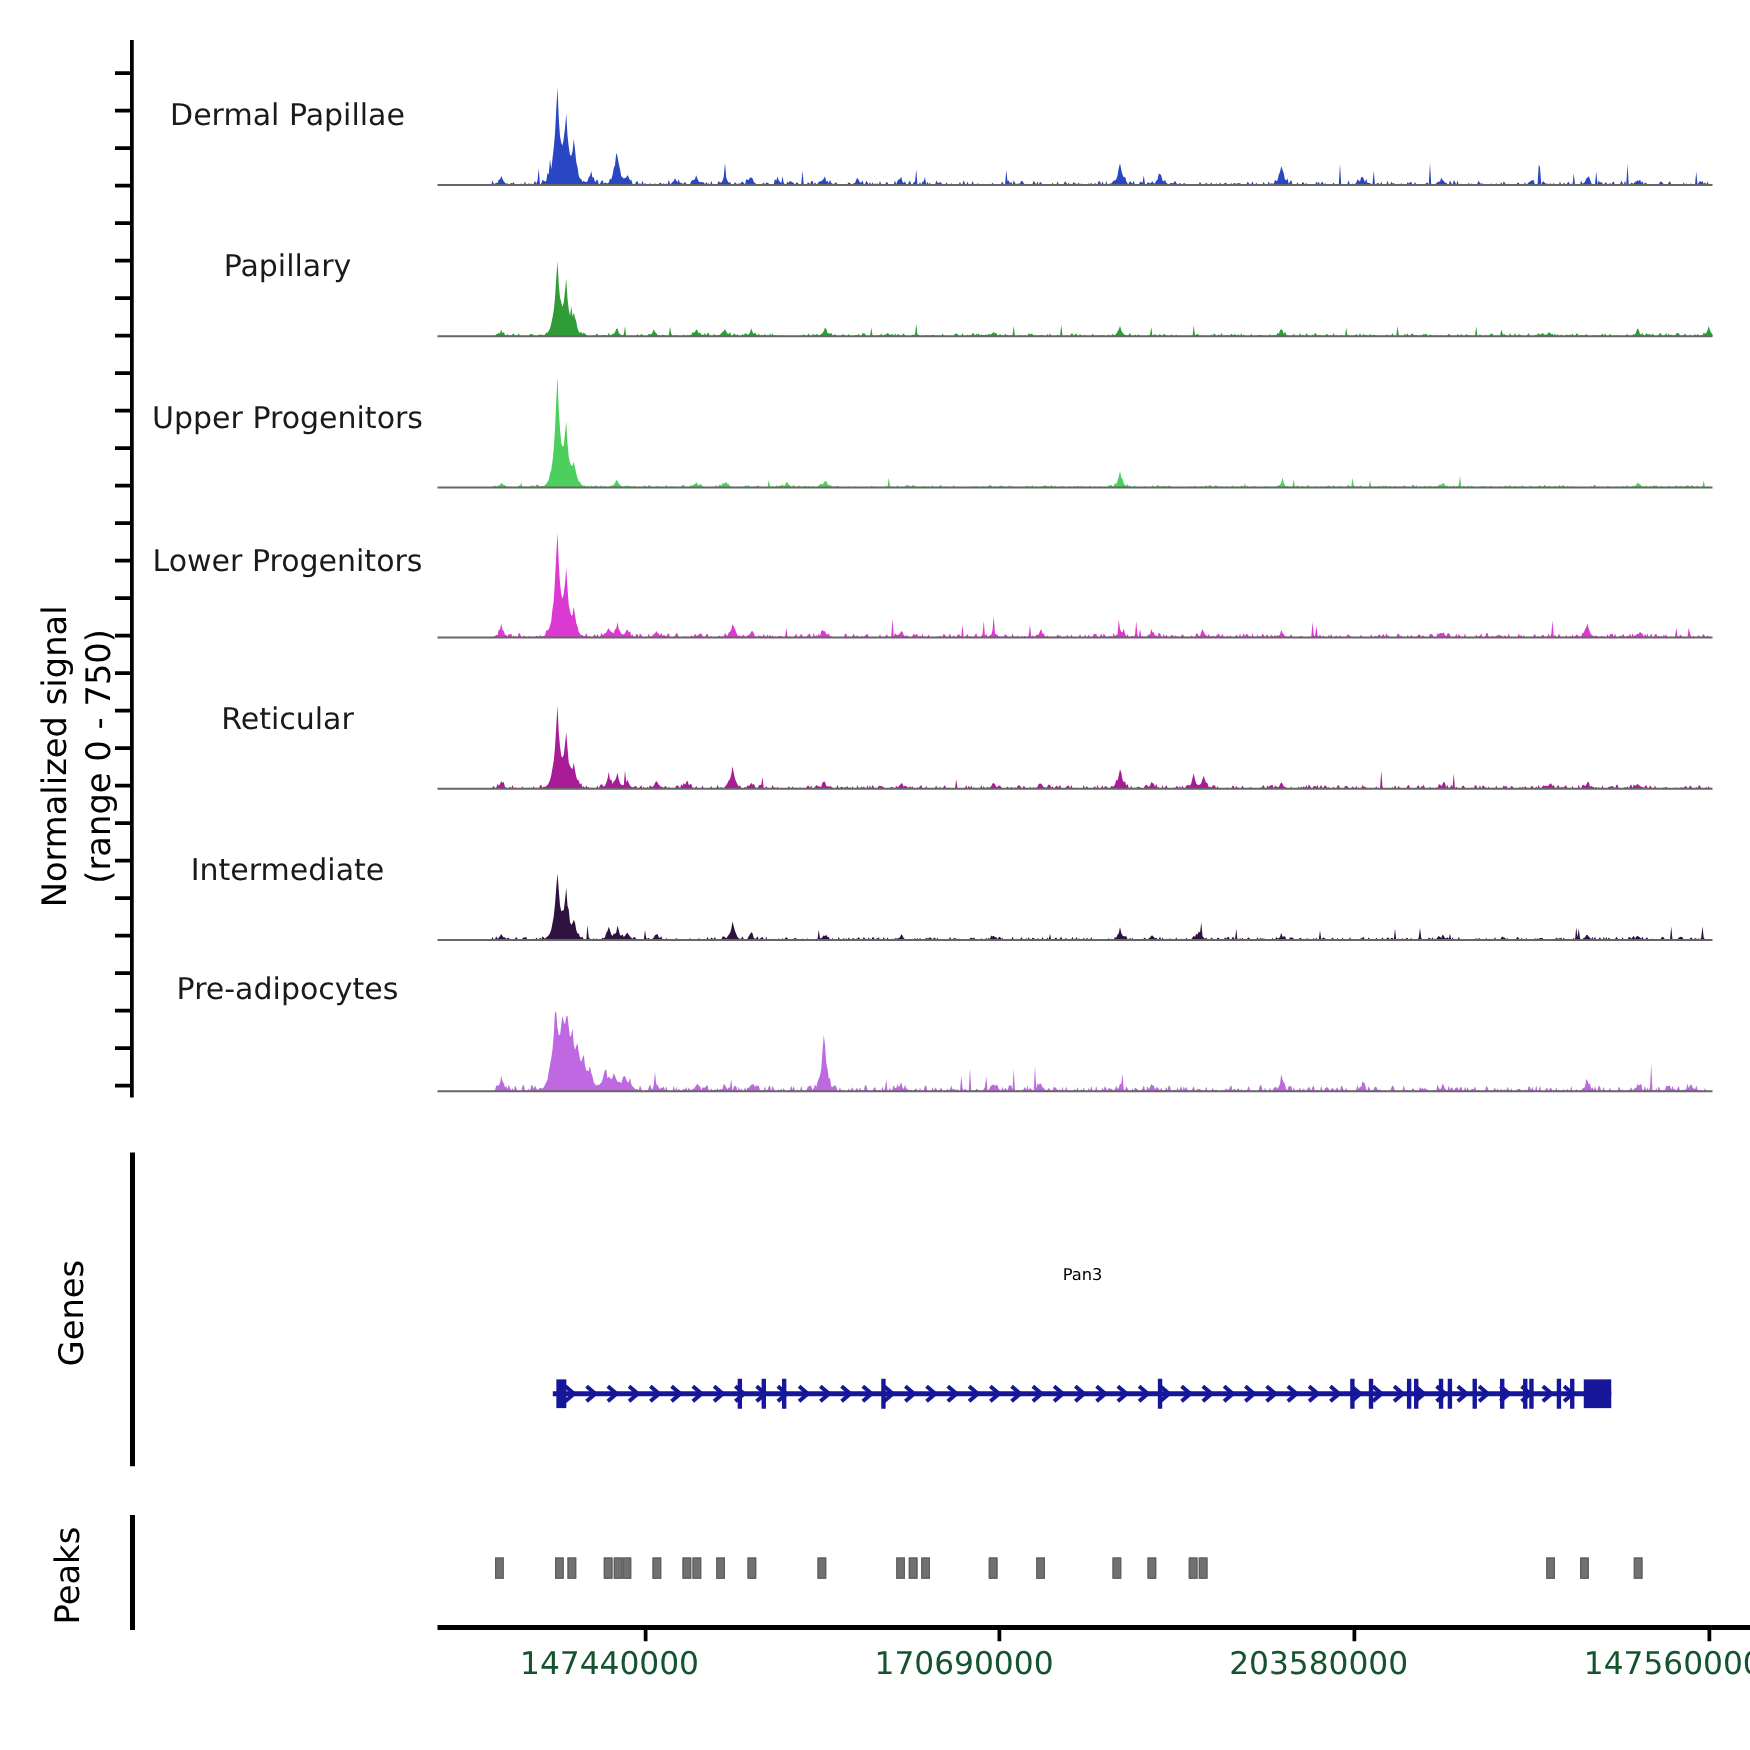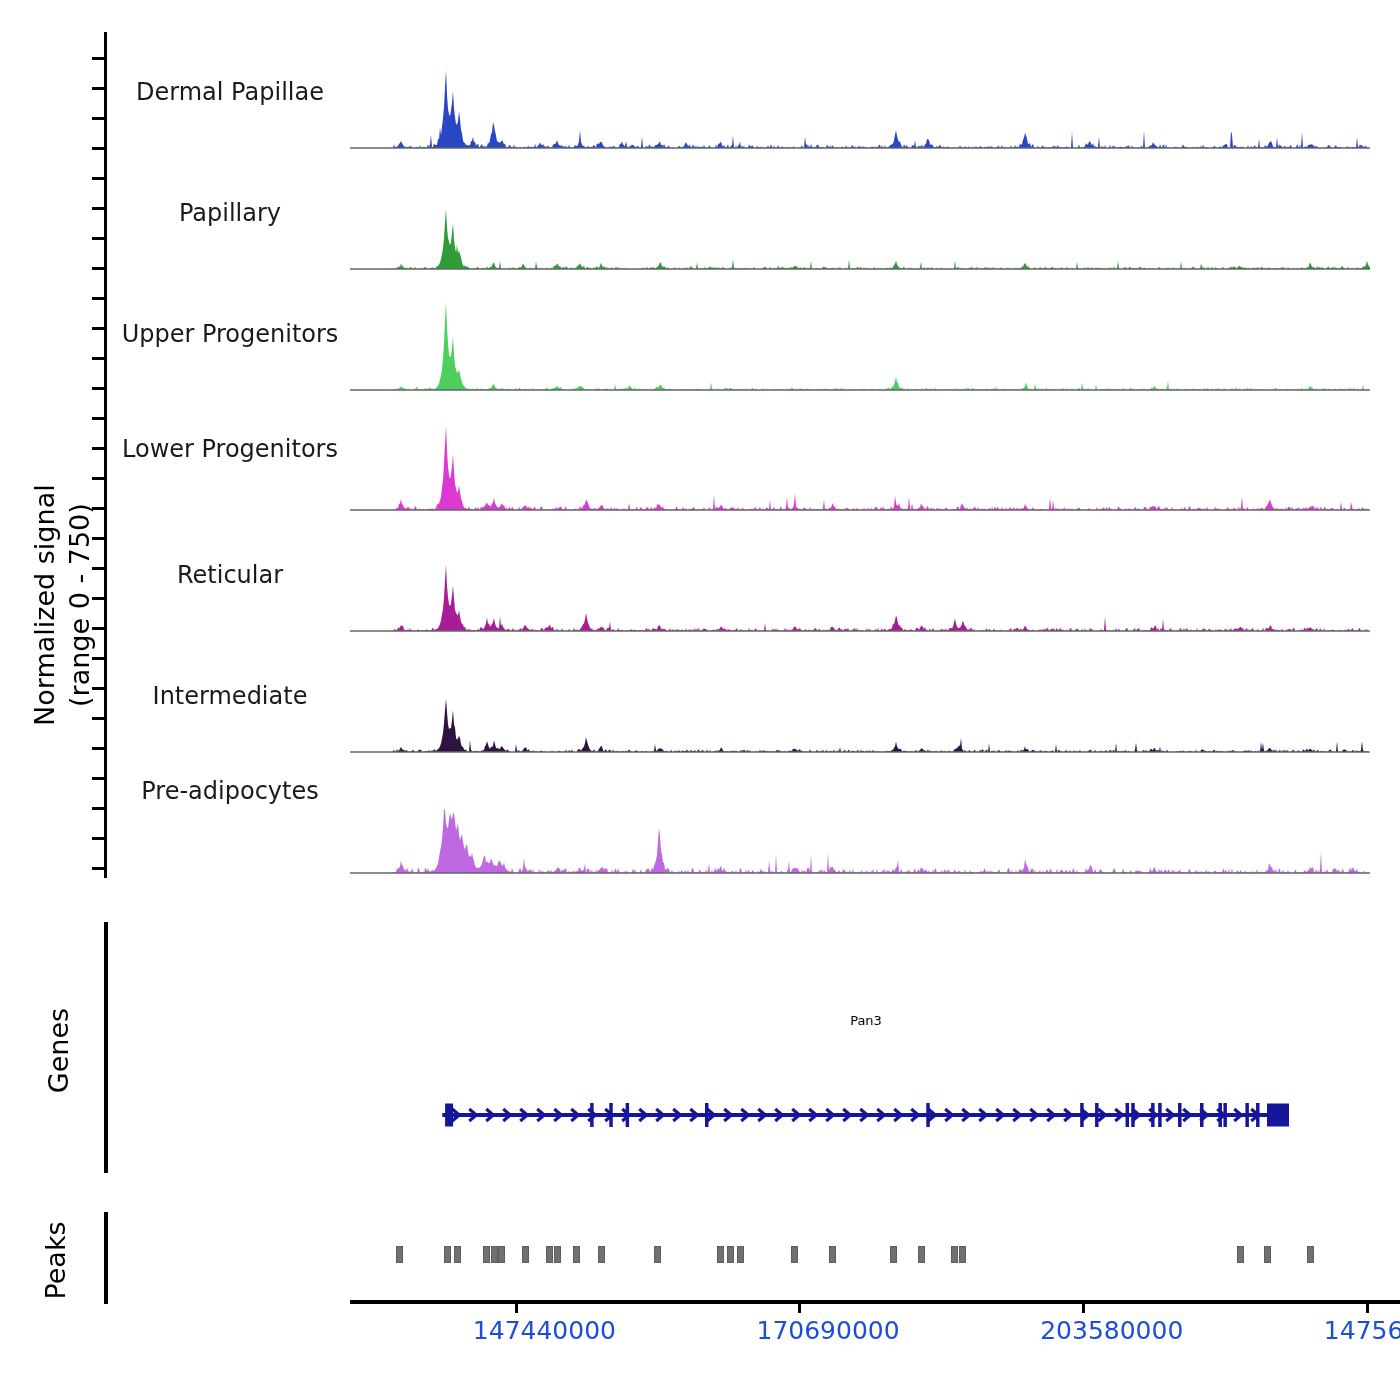--- a/index.html
+++ b/index.html
@@ -4,21 +4,21 @@
 <style>
   html,body{margin:0;padding:0;background:#fff;}
   #fig{position:relative;width:1400px;height:1400px;background:#ffffff;overflow:hidden;
        font-family:"DejaVu Sans","Liberation Sans",sans-serif;}
   .rot{transform:rotate(-90deg);transform-origin:center center;}
   .track-label{position:absolute;left:105px;width:250px;text-align:center;
                font-size:24px;color:#1a1a1a;white-space:nowrap;}
   .vaxis{position:absolute;background:#000;}
   .vtick{position:absolute;background:#000;height:3px;width:13px;}
   .xtick{position:absolute;background:#000;width:3px;height:11px;}
-  .xticklabel{position:absolute;font-size:25px;color:#1d4ed8;width:200px;text-align:right;}
+  .xticklabel{position:absolute;font-size:25px;color:#14532d;width:200px;text-align:left;}
   .ylab{position:absolute;left:-118px;top:570px;width:360px;text-align:center;
         font-size:27px;color:#000;line-height:1.3;}
   .seclab{position:absolute;font-size:27px;color:#000;text-align:center;width:200px;}
   .genename{position:absolute;font-size:13px;color:#000;width:120px;text-align:center;}
   .xlab{position:absolute;font-size:30px;color:#000;width:400px;text-align:center;}
   .peakrect{position:absolute;background:#717171;border:1px solid #5e5e5e;
             width:7px;height:17px;box-sizing:border-box;}
   svg{position:absolute;overflow:visible;}
 </style>
 </head>

